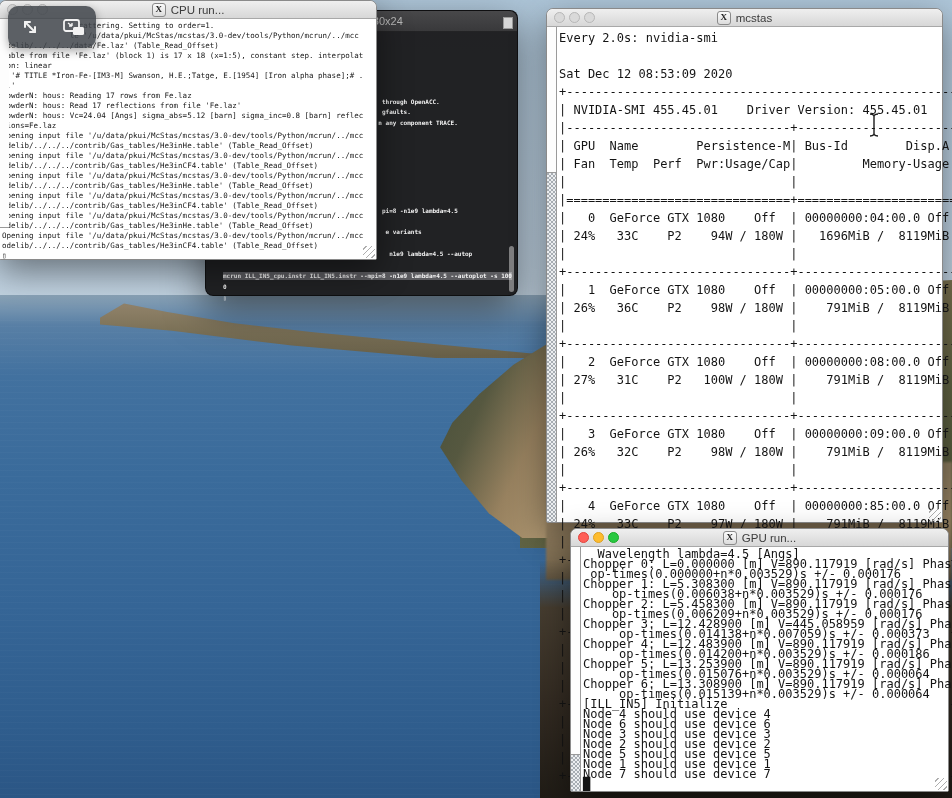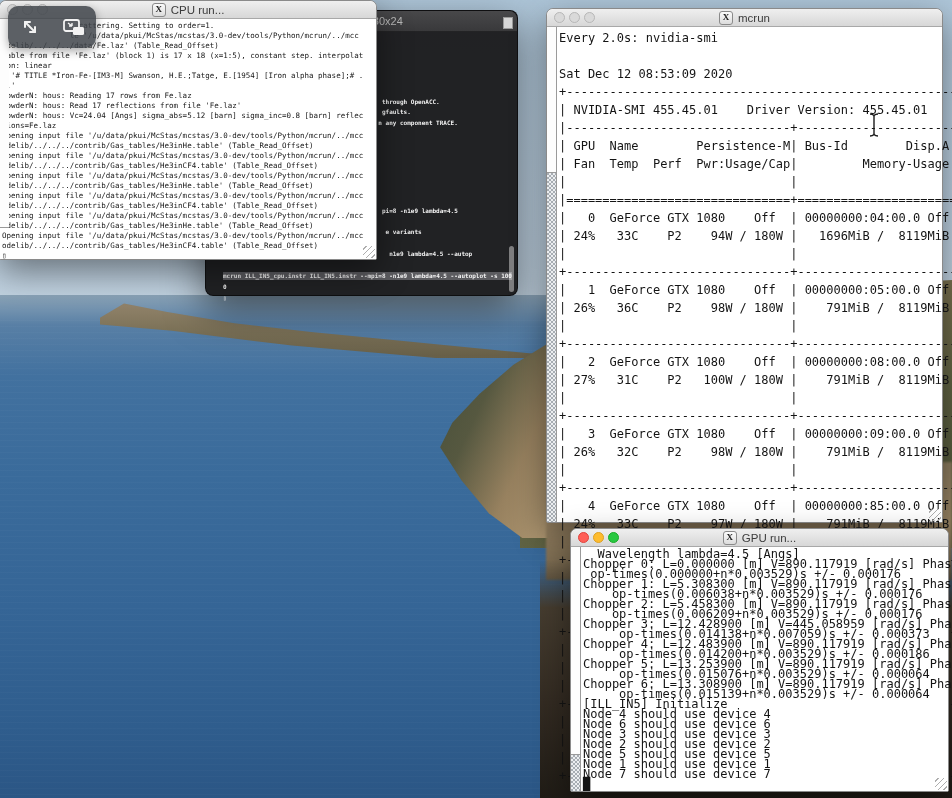--- a/index.html
+++ b/index.html
@@ -159,21 +159,21 @@
 
 <div id="watch-window" class="window">
   <div class="titlebar">
     <div class="lights">
       <span class="light gray"></span>
       <span class="light gray"></span>
       <span class="light gray"></span>
     </div>
     <div class="title">
       <span class="x11-icon">X</span>
-      <span>mcrun</span>
+      <span>mcstas</span>
     </div>
   </div>
   <div class="term-body" style="height:495px;">
     <div class="xscroll">
       <div class="trough"></div>
       <div class="thumb" style="height:145px;"></div>
     </div>
     <pre class="term">Every 2.0s: nvidia-smi                                 Sat Dec 12 08:53:09 2020
 
 Sat Dec 12 08:53:09 2020

